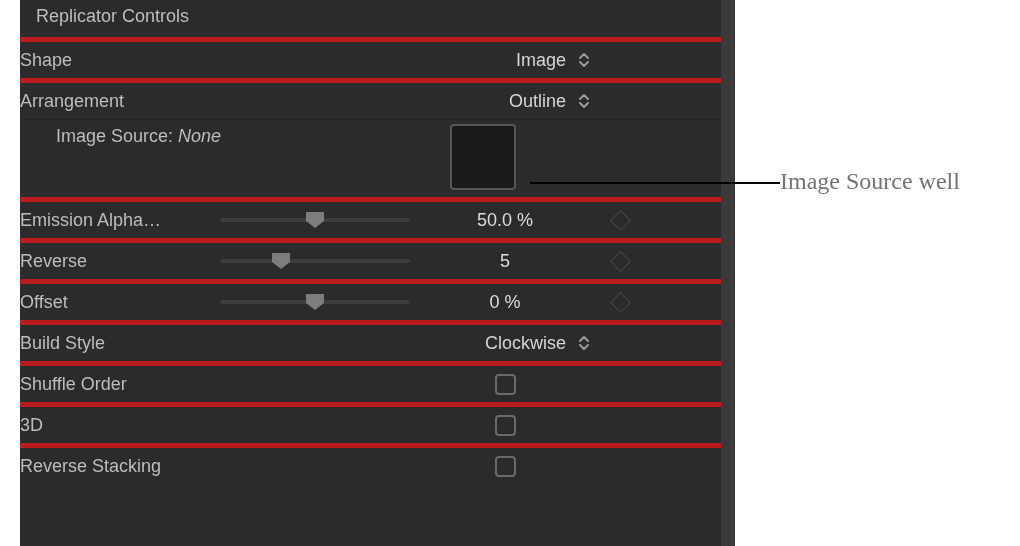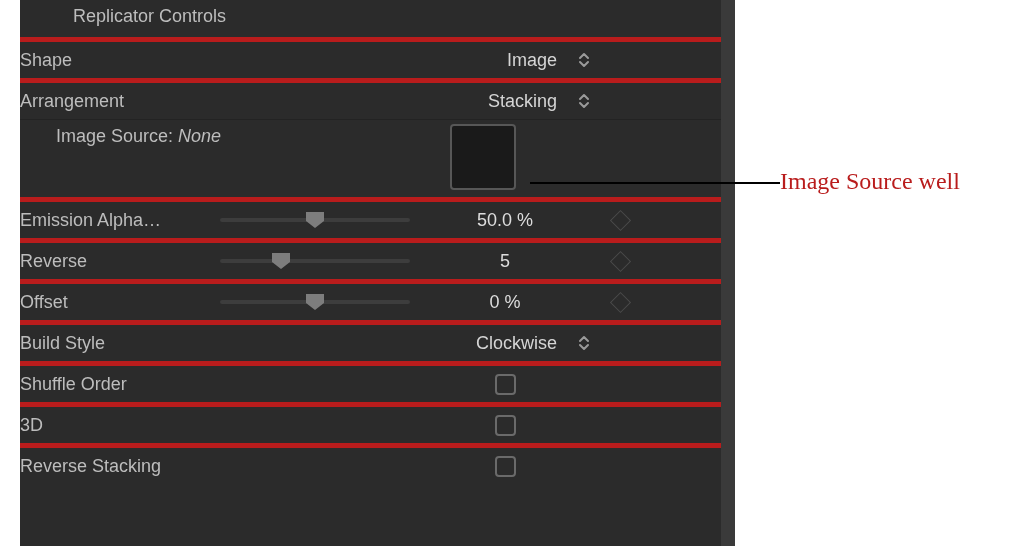--- a/index.html
+++ b/index.html
@@ -24,21 +24,21 @@
   }
   .scrollbar-track {
     position: absolute;
     right: 0;
     top: 0;
     width: 14px;
     height: 100%;
     background: #3a3a3a;
   }
   .section-title {
-    padding: 6px 0 10px 53px;
+    padding: 6px 0 10px 16px;
     color: #bdbdbd;
     font-weight: 400;
   }
   .rows {
     display: flex;
     flex-direction: column;
   }
   .row {
     display: grid;
     grid-template-columns: 200px 200px 170px 60px;
@@ -50,21 +50,21 @@
   .row .label {
     color: #bdbdbd;
     white-space: nowrap;
     overflow: hidden;
     text-overflow: clip;
   }
   .popup-cell {
     display: flex;
     justify-content: flex-end;
     align-items: center;
-    gap: 21px;
+    gap: 12px;
     color: #ddd;
   }
   .popup-text { color: #d5d5d5; }
   .updown-icon svg { display: block; }
   .value-cell {
     color: #ddd;
     justify-self: center;
   }
   .keyframe-cell {
     display: flex;
@@ -133,21 +133,21 @@
     box-sizing: border-box;
   }
 
   
   .callout {
     position: absolute;
     left: 780px;
     top: 168px;
     font-family: Georgia, "Times New Roman", serif;
     font-size: 24px;
-    color: #b91c1c;
+    color: #737373;
     white-space: nowrap;
   }
   .callout-line {
     position: absolute;
     left: 530px;
     top: 182px;
     width: 250px;
     height: 2px;
     background: #000;
     z-index: 20;
@@ -175,21 +175,21 @@
             </svg>
         </span>
       </div>
       <div></div>
     </div>
 
     <div class="row">
       <div class="label">Arrangement</div>
       <div></div>
       <div class="popup-cell">
-        <span class="popup-text">Stacking</span>
+        <span class="popup-text">Outline</span>
         <span class="updown-icon">
           <svg width="12" height="18" viewBox="0 0 12 18">
               <path d="M2 7 L6 3 L10 7 M2 11 L6 15 L10 11" stroke="#9a9a9a" stroke-width="2" fill="none" stroke-linecap="round" stroke-linejoin="round"></path>
             </svg>
         </span>
       </div>
       <div></div>
     </div>
 
     <div class="row-imgsrc">

